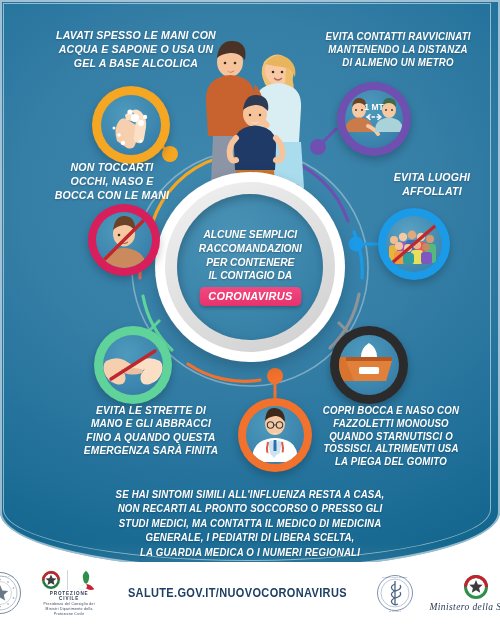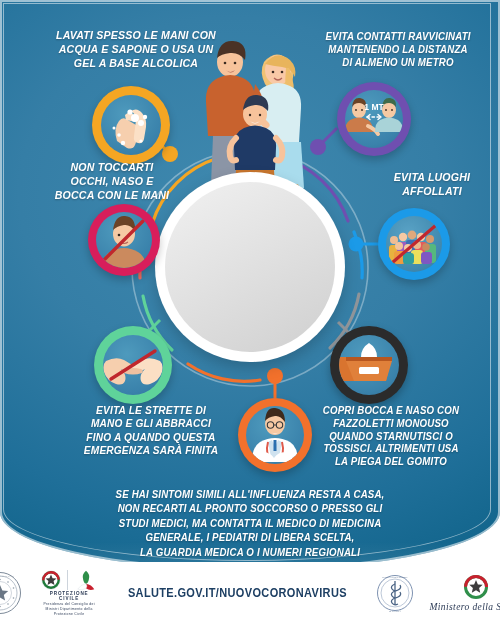--- a/index.html
+++ b/index.html
@@ -245,20 +245,29 @@
       <rect x="44" y="186" width="17" height="9" rx="3.5" fill="#2c3440"></rect>
       <rect x="65" y="186" width="17" height="9" rx="3.5" fill="#2c3440"></rect>
       <path d="M44,120 q-8,8 -6,18 q1,6 6,4" fill="none" stroke="#f7c39b" stroke-width="6" stroke-linecap="round"></path>
       <path d="M84,120 q8,8 6,18 q-1,6 -6,4" fill="none" stroke="#f7c39b" stroke-width="6" stroke-linecap="round"></path>
     </g>
   </svg>
 
   <div class="hub">
     <div class="hub-outer"></div>
     <div class="hub-shade"></div>
+    <div class="hub-inner">
+      <div class="hub-text">
+        <span>ALCUNE SEMPLICI</span>
+        <span>RACCOMANDAZIONI</span>
+        <span>PER CONTENERE</span>
+        <span>IL CONTAGIO DA</span>
+      </div>
+      <div class="badge">CORONAVIRUS</div>
+    </div>
   </div>
 
   <div class="bubble" id="ic-wash">
     <div class="ring"></div>
     <div class="face">
       <svg viewBox="0 0 60 60" width="60" height="60">
         <path d="M16,46 q-4,-12 2,-20 q3,-4 7,-2 l10,6 q5,3 3,9 l-4,11 q-2,5 -8,3z" fill="#f6cfae"></path>
         <path d="M30,16 q6,-4 11,2 q5,6 4,14 l-2,12 q-1,5 -6,4 q-5,-1 -4,-7 l2,-16 q0,-6 -5,-9z" fill="#fbe0c6"></path>
         <path d="M24,20 q5,-5 10,1 l1,6 l-10,-2z" fill="#fbe0c6"></path>
         <circle cx="34" cy="23" r="4" fill="#fff"></circle>

